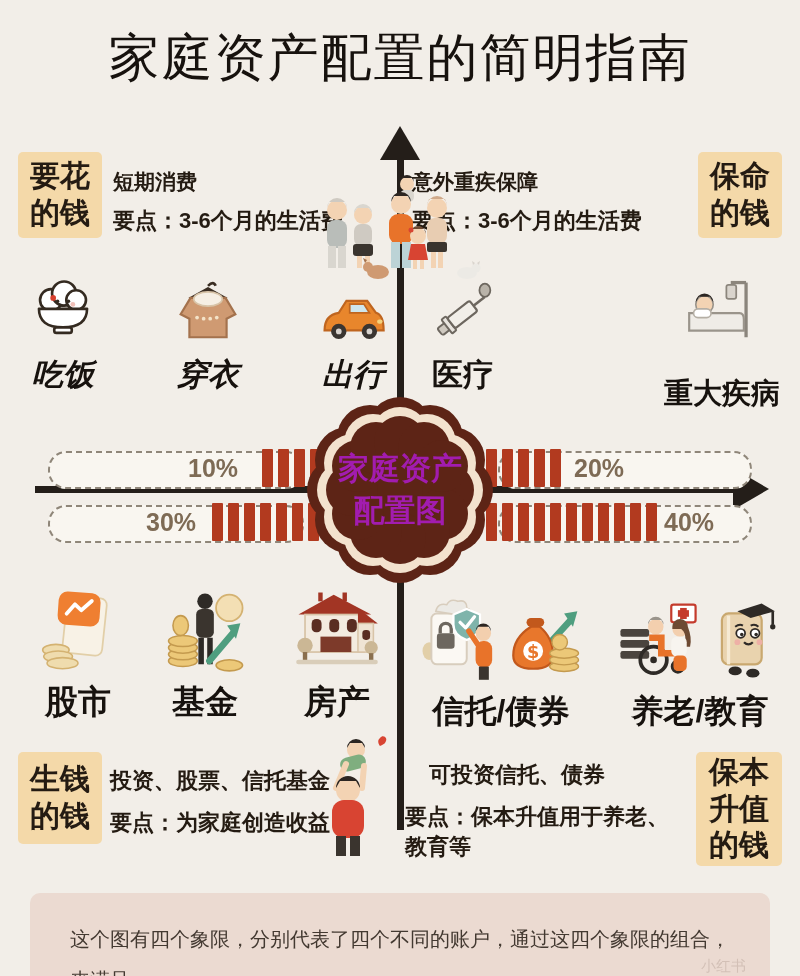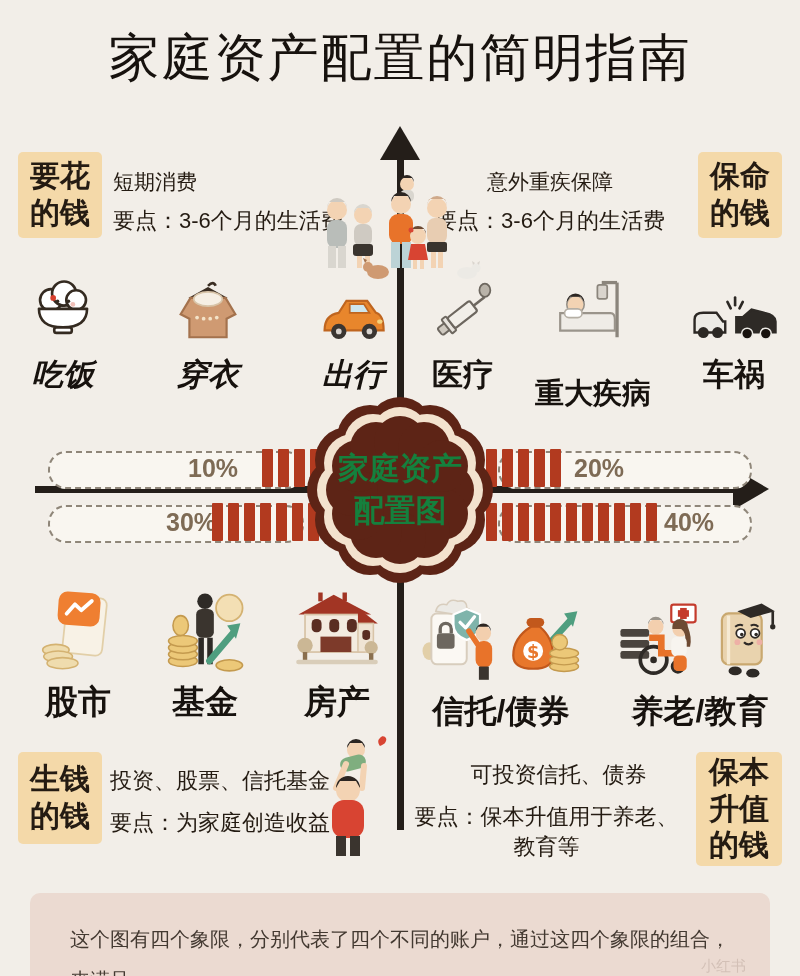--- a/index.html
+++ b/index.html
@@ -12,33 +12,33 @@
   .v-axis{left:397px;top:158px;width:7px;height:672px;background:#241e19;z-index:1;}
   .v-arrow{left:380px;top:126px;width:0;height:0;border-left:20px solid transparent;
        border-right:20px solid transparent;border-bottom:34px solid #241e19;z-index:1;}
   .h-axis{left:35px;top:486px;width:702px;height:7px;background:#241e19;z-index:1;}
   .h-arrow{left:733px;top:468px;width:0;height:0;border-top:21px solid transparent;
        border-bottom:21px solid transparent;border-left:36px solid #241e19;z-index:1;}
   
   .tag{background:#f4d9a9;border-radius:5px;text-align:center;font-weight:900;font-size:30px;
        line-height:1.23;color:#241b12;display:flex;flex-direction:column;justify-content:center;z-index:2;}
   
-  .qtext{font-weight:400;color:#241b12;z-index:2;}
+  .qtext{font-weight:700;color:#241b12;z-index:2;}
   .qtext .sub{font-size:21px;margin-bottom:10px;}
   .qtext .pt{font-size:22px;}
-  .r{text-align:center;}
+  .r{text-align:left;}
   
   .pill{height:34px;border:2px dashed #8f8679;border-radius:18px;background:#f9f6f0;z-index:2;}
   .pct{font-size:25px;font-weight:800;color:#7e6b55;z-index:3;}
   .bars{display:flex;gap:5px;z-index:3;}
   .bars .bar{width:11px;height:38px;background:#b23a1f;border-radius:1px;}
   
   .flower{left:300px;top:390px;width:200px;height:200px;z-index:4;}
   .flower-label{left:300px;top:390px;width:200px;height:200px;display:flex;flex-direction:column;
-       align-items:center;justify-content:center;z-index:5;color:#15803d;font-weight:900;
+       align-items:center;justify-content:center;z-index:5;color:#a21caf;font-weight:900;
        font-size:31px;line-height:1.35;text-align:center;}
   
   .icon-row{display:flex;z-index:2;}
   .icon-item{display:flex;flex-direction:column;align-items:center;}
   .icon-box{height:74px;display:flex;align-items:flex-end;justify-content:center;}
   .icon-label{font-size:31px;font-weight:900;color:#17120e;margin-top:8px;white-space:nowrap;}
   .duo{display:flex;align-items:flex-end;gap:4px;}
   
   .info-box{left:30px;top:893px;width:740px;height:110px;background:#ebdad1;border-radius:10px;
        padding:26px 40px;box-sizing:border-box;font-size:20px;color:#433931;line-height:2.05;z-index:2;}
@@ -148,38 +148,20 @@
         <line x1="46" y1="6" x2="60" y2="6" stroke="#8b857c" stroke-width="3"></line>
         <rect x="42" y="8" width="9" height="13" rx="2" fill="#d9d4cd" stroke="#8b857c" stroke-width="1.6"></rect>
         <circle cx="22" cy="26" r="8" fill="#f3d3b3" stroke="#9a948b" stroke-width="1.5"></circle>
         <path d="M14 24 a8 8 0 0 1 16 0 l-3 -5 h-10 Z" fill="#2c2622"></path>
         <path d="M8 34 H54 Q58 34 58 40 V50 H8 Z" fill="#efece7" stroke="#9a948b" stroke-width="2"></path>
         <rect x="12" y="30" width="16" height="8" rx="4" fill="#ffffff" stroke="#b5afa5" stroke-width="1.5"></rect>
       </svg>
     </div>
     <div class="icon-label" style="font-size:29px;margin-top:28px;">重大疾病</div>
   </div>
-  <div class="icon-item">
-    <div class="icon-box">
-      <svg width="92" height="62" viewBox="0 0 84 56">
-        <path d="M6 44 V32 Q6 26 14 26 H26 L32 34 H34 V44 Z" fill="#eceae5" stroke="#2c2824" stroke-width="2.2"></path>
-        <circle cx="14" cy="44" r="5" fill="#2c2824"></circle>
-          <circle cx="27" cy="44" r="5" fill="#2c2824"></circle>
-        <path d="M80 44 V34 Q80 28 70 26 L58 23 L50 30 H44 V44 Z" fill="#2e2a26" stroke="#2e2a26" stroke-width="2"></path>
-        <circle cx="54" cy="45" r="5" fill="#17120e" stroke="#eceae5" stroke-width="1.4"></circle>
-        <circle cx="71" cy="45" r="5" fill="#17120e" stroke="#eceae5" stroke-width="1.4"></circle>
-        <g stroke="#2c2824" stroke-width="2.4" stroke-linecap="round">
-          <line x1="36" y1="16" x2="39" y2="22"></line>
-            <line x1="43" y1="12" x2="43" y2="19"></line>
-            <line x1="50" y1="16" x2="47" y2="22"></line>
-        </g>
-      </svg>
-    </div>
-    <div class="icon-label">车祸</div>
-  </div>
 </div>
 
 <div class="abs" style="left:315px;top:170px;z-index:5;">
   <svg width="175" height="118" viewBox="0 0 175 118">
 
     <circle cx="22" cy="40" r="10" fill="#f3d3b3"></circle>
       <path d="M12 38 a10 10 0 0 1 20 0 l-2 -6 h-16 Z" fill="#cfcac2"></path>
     <rect x="12" y="50" width="20" height="28" rx="8" fill="#b9bdb9"></rect>
     <rect x="13" y="76" width="8" height="22" fill="#d9d6cf"></rect>
       <rect x="23" y="76" width="8" height="22" fill="#d9d6cf"></rect>
@@ -227,21 +209,21 @@
 <div class="abs pill" style="left:48px;top:451px;width:252px;"></div>
 <div class="abs pct" style="left:188px;top:454px;">10%</div>
 <div class="abs bars" style="left:262px;top:449px;">
     <div class="bar"></div>
     <div class="bar"></div>
     <div class="bar"></div>
     <div class="bar"></div>
   </div>
 
 <div class="abs pill" style="left:48px;top:505px;width:252px;"></div>
-<div class="abs pct" style="left:146px;top:508px;margin-left:20px;">30%</div>
+<div class="abs pct" style="left:146px;top:508px;">30%</div>
 <div class="abs bars" style="left:212px;top:503px;">
     <div class="bar"></div>
     <div class="bar"></div>
     <div class="bar"></div>
     <div class="bar"></div>
     <div class="bar"></div>
     <div class="bar"></div>
     <div class="bar"></div>
   </div>
 

